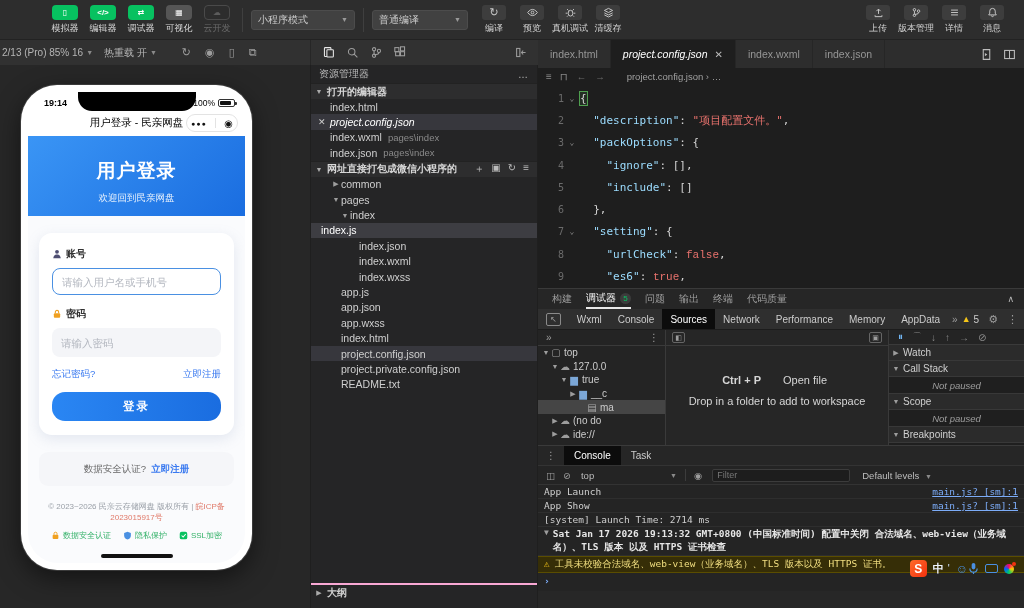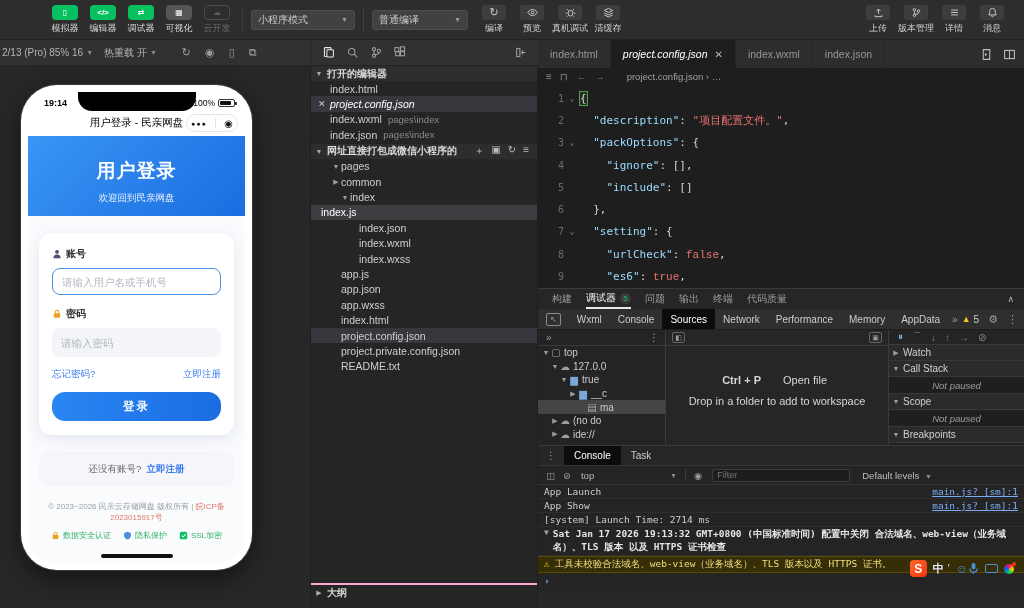--- a/index.html
+++ b/index.html
@@ -647,20 +647,24 @@
       <svg width="11" height="13" viewBox="0 0 12 14">
           <rect x="4" y="1" width="4" height="7" rx="2" fill="#4a90e2"></rect>
           <path d="M2 7c0 3 2 4 4 4s4-1 4-4M6 11v2" stroke="#4a90e2" fill="none" stroke-width="1.3"></path>
         </svg>
       <span class="kb"></span>
       <span class="pal"></span>
     </div>
   </div>
 
   <div id="explorer">
+    <div id="exp-title">
+      <span>资源管理器</span>
+      <span class="dots">…</span>
+    </div>
     <div class="sec-hd">
       <span class="ar">▼</span>
       <span>打开的编辑器</span>
     </div>
     <div id="open-editors">
         <div class="exp-row">
           <span class="sp"></span>
           <span>index.html</span>
         </div>
         <div class="exp-row active">
@@ -683,26 +687,26 @@
       <span style="max-width:130px;overflow:hidden;white-space:nowrap">网址直接打包成微信小程序的源码</span>
       <span class="acts">
         <span>＋</span>
         <span>▣</span>
         <span>↻</span>
         <span>≡</span>
       </span>
     </div>
     <div id="file-tree">
         <div class="exp-row" style="padding-left: 20px;">
+          <span class="tar">▶</span>
+          <span>common</span>
+        </div>
+        <div class="exp-row" style="padding-left: 20px;">
           <span class="tar">▼</span>
           <span>pages</span>
-        </div>
-        <div class="exp-row" style="padding-left: 20px;">
-          <span class="tar">▶</span>
-          <span>common</span>
         </div>
         <div class="exp-row" style="padding-left: 29px;">
           <span class="tar">▼</span>
           <span>index</span>
         </div>
         <div class="exp-row selected" style="">
           <span class="tar"></span>
           <span>index.js</span>
         </div>
         <div class="exp-row" style="padding-left: 38px;">
@@ -790,21 +794,21 @@
             <span>密码</span>
           </div>
           <input id="password-input" class="inp" placeholder="请输入密码" style="">
           <div id="links-row">
             <span class="lnk">忘记密码?</span>
             <span class="lnk rt">立即注册</span>
           </div>
           <button id="login-btn">登录</button>
         </div>
         <div id="register-card">
-          <span>还没有账号?</span>
+          <span>数据安全认证?</span>
           <span class="lnk">立即注册</span>
         </div>
         <div id="phone-footer">
           <div id="copyright">
             <span>© 2023~2026 民亲云存储网盘 版权所有 |</span>
             <span class="icp">皖ICP备2023015917号</span>
           </div>
           <div id="badges">
               <span class="badge">
                 <span style="display: inline-flex;">

